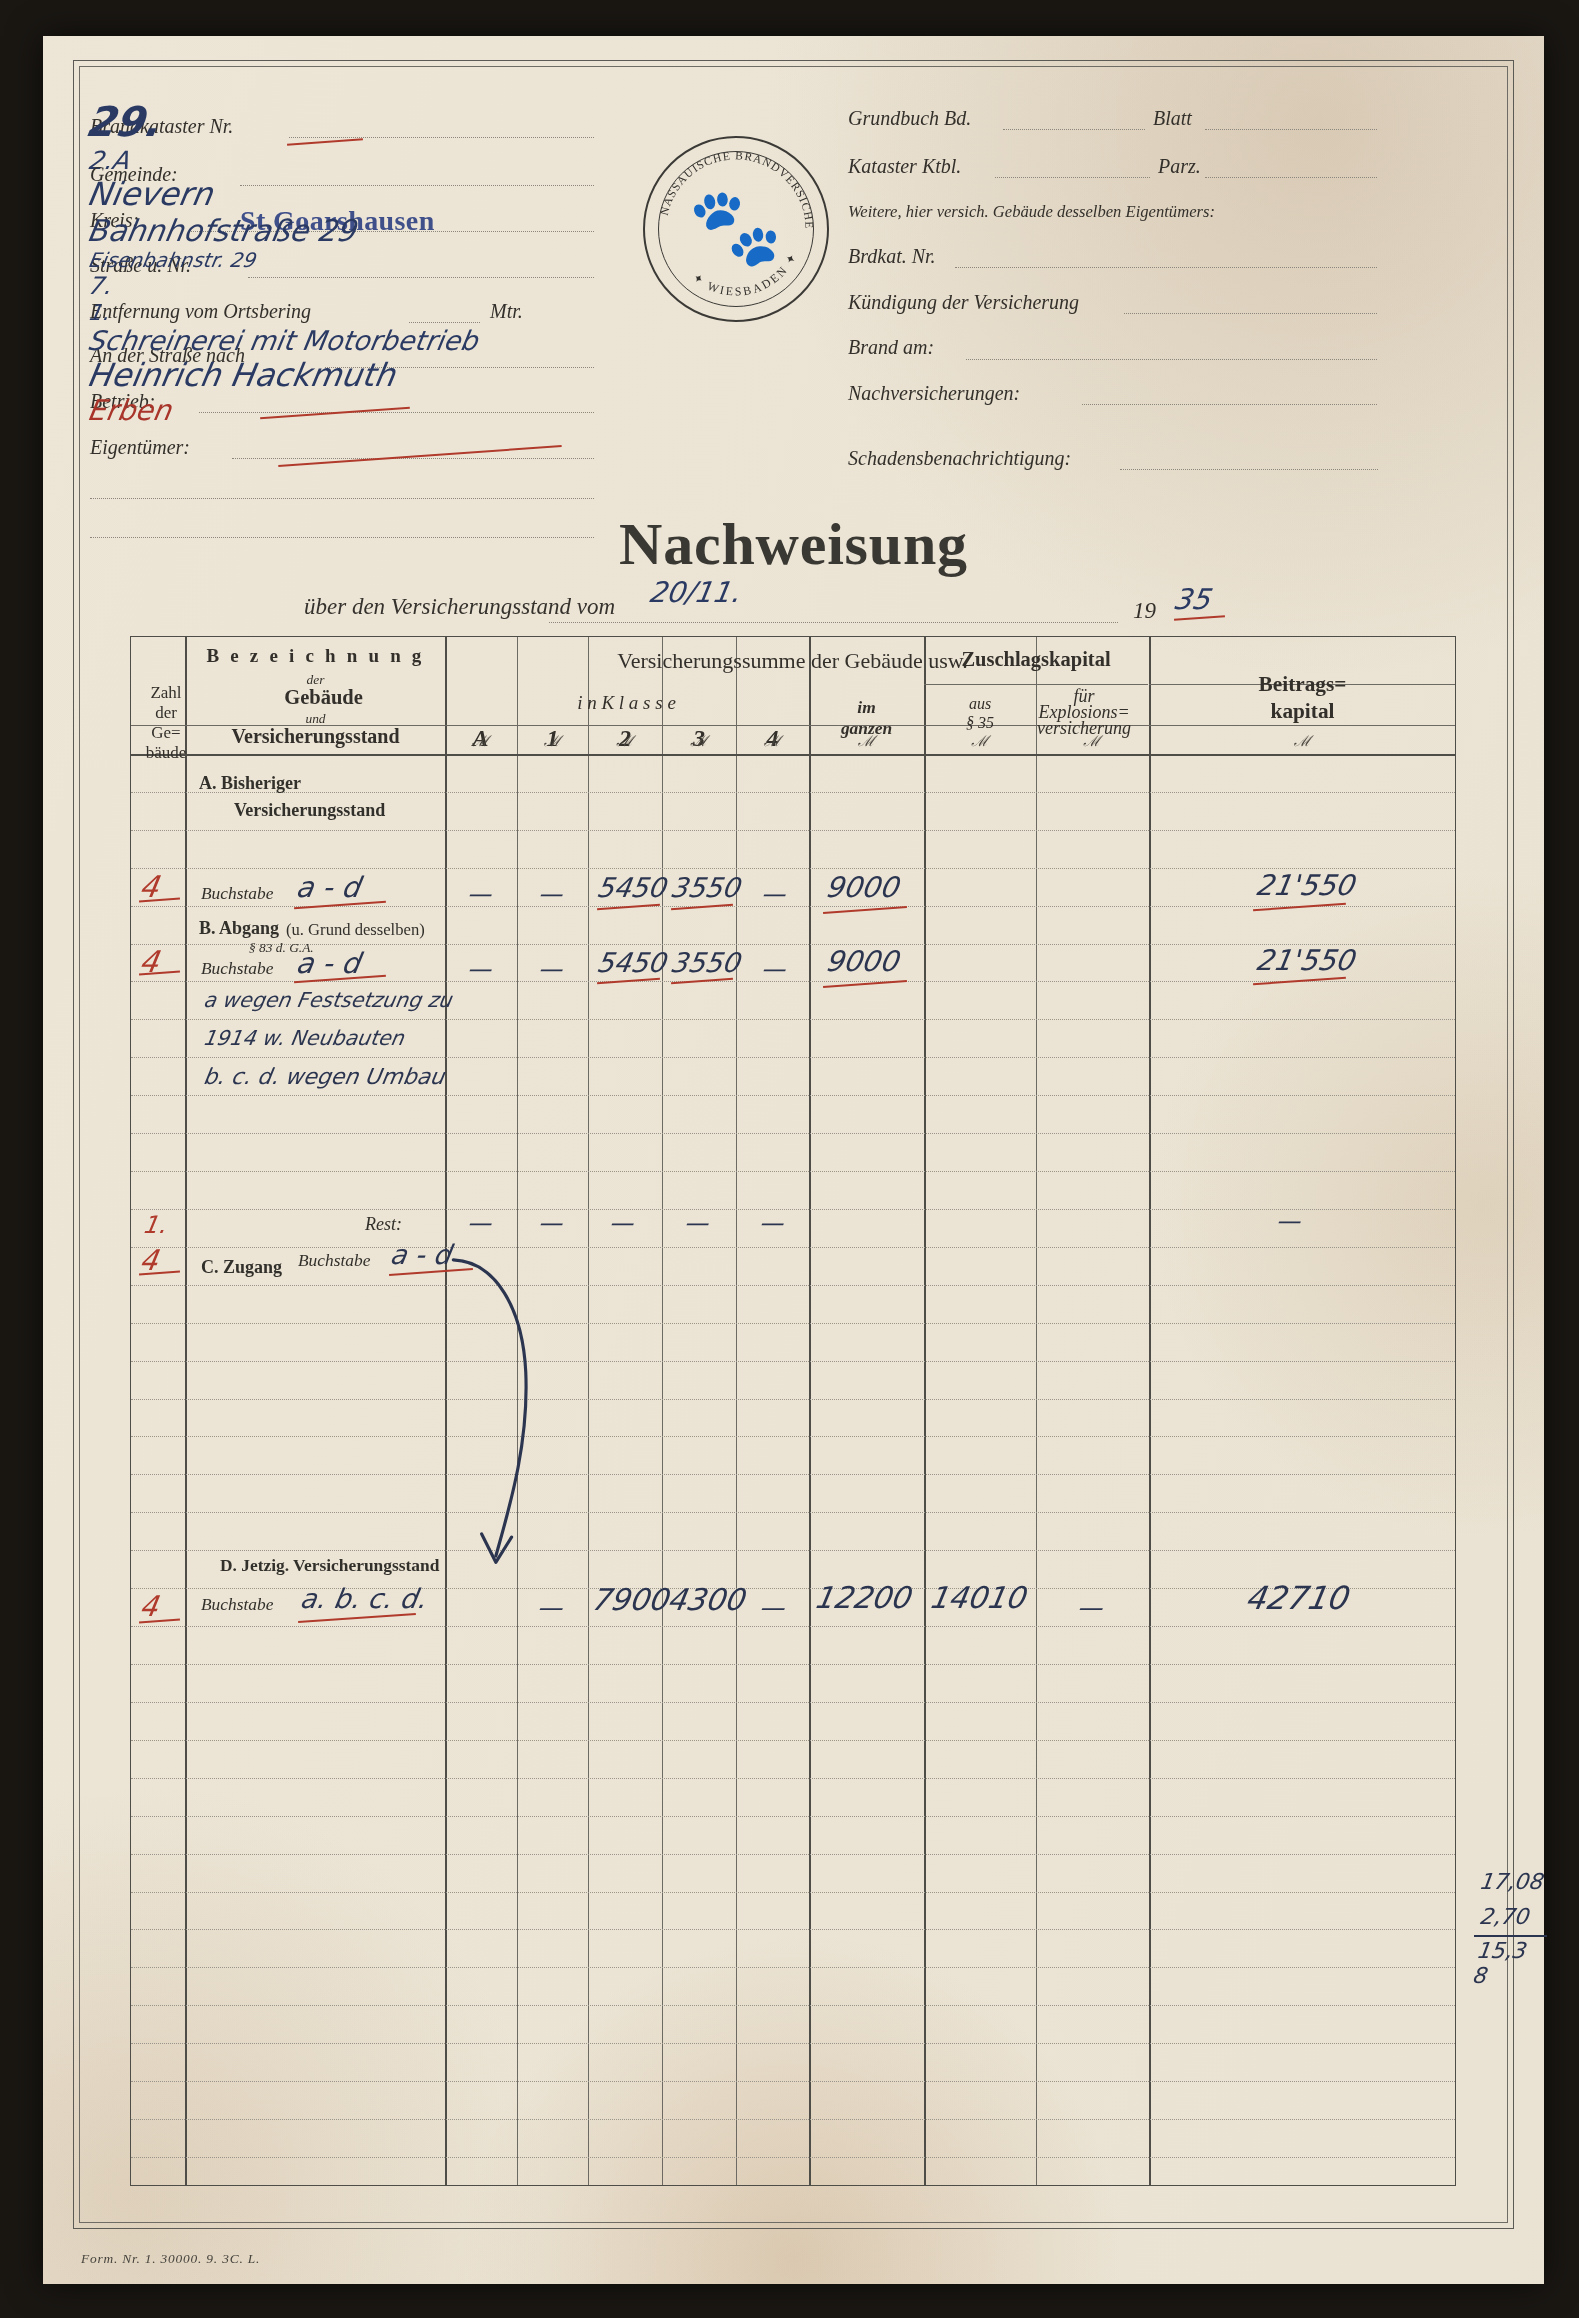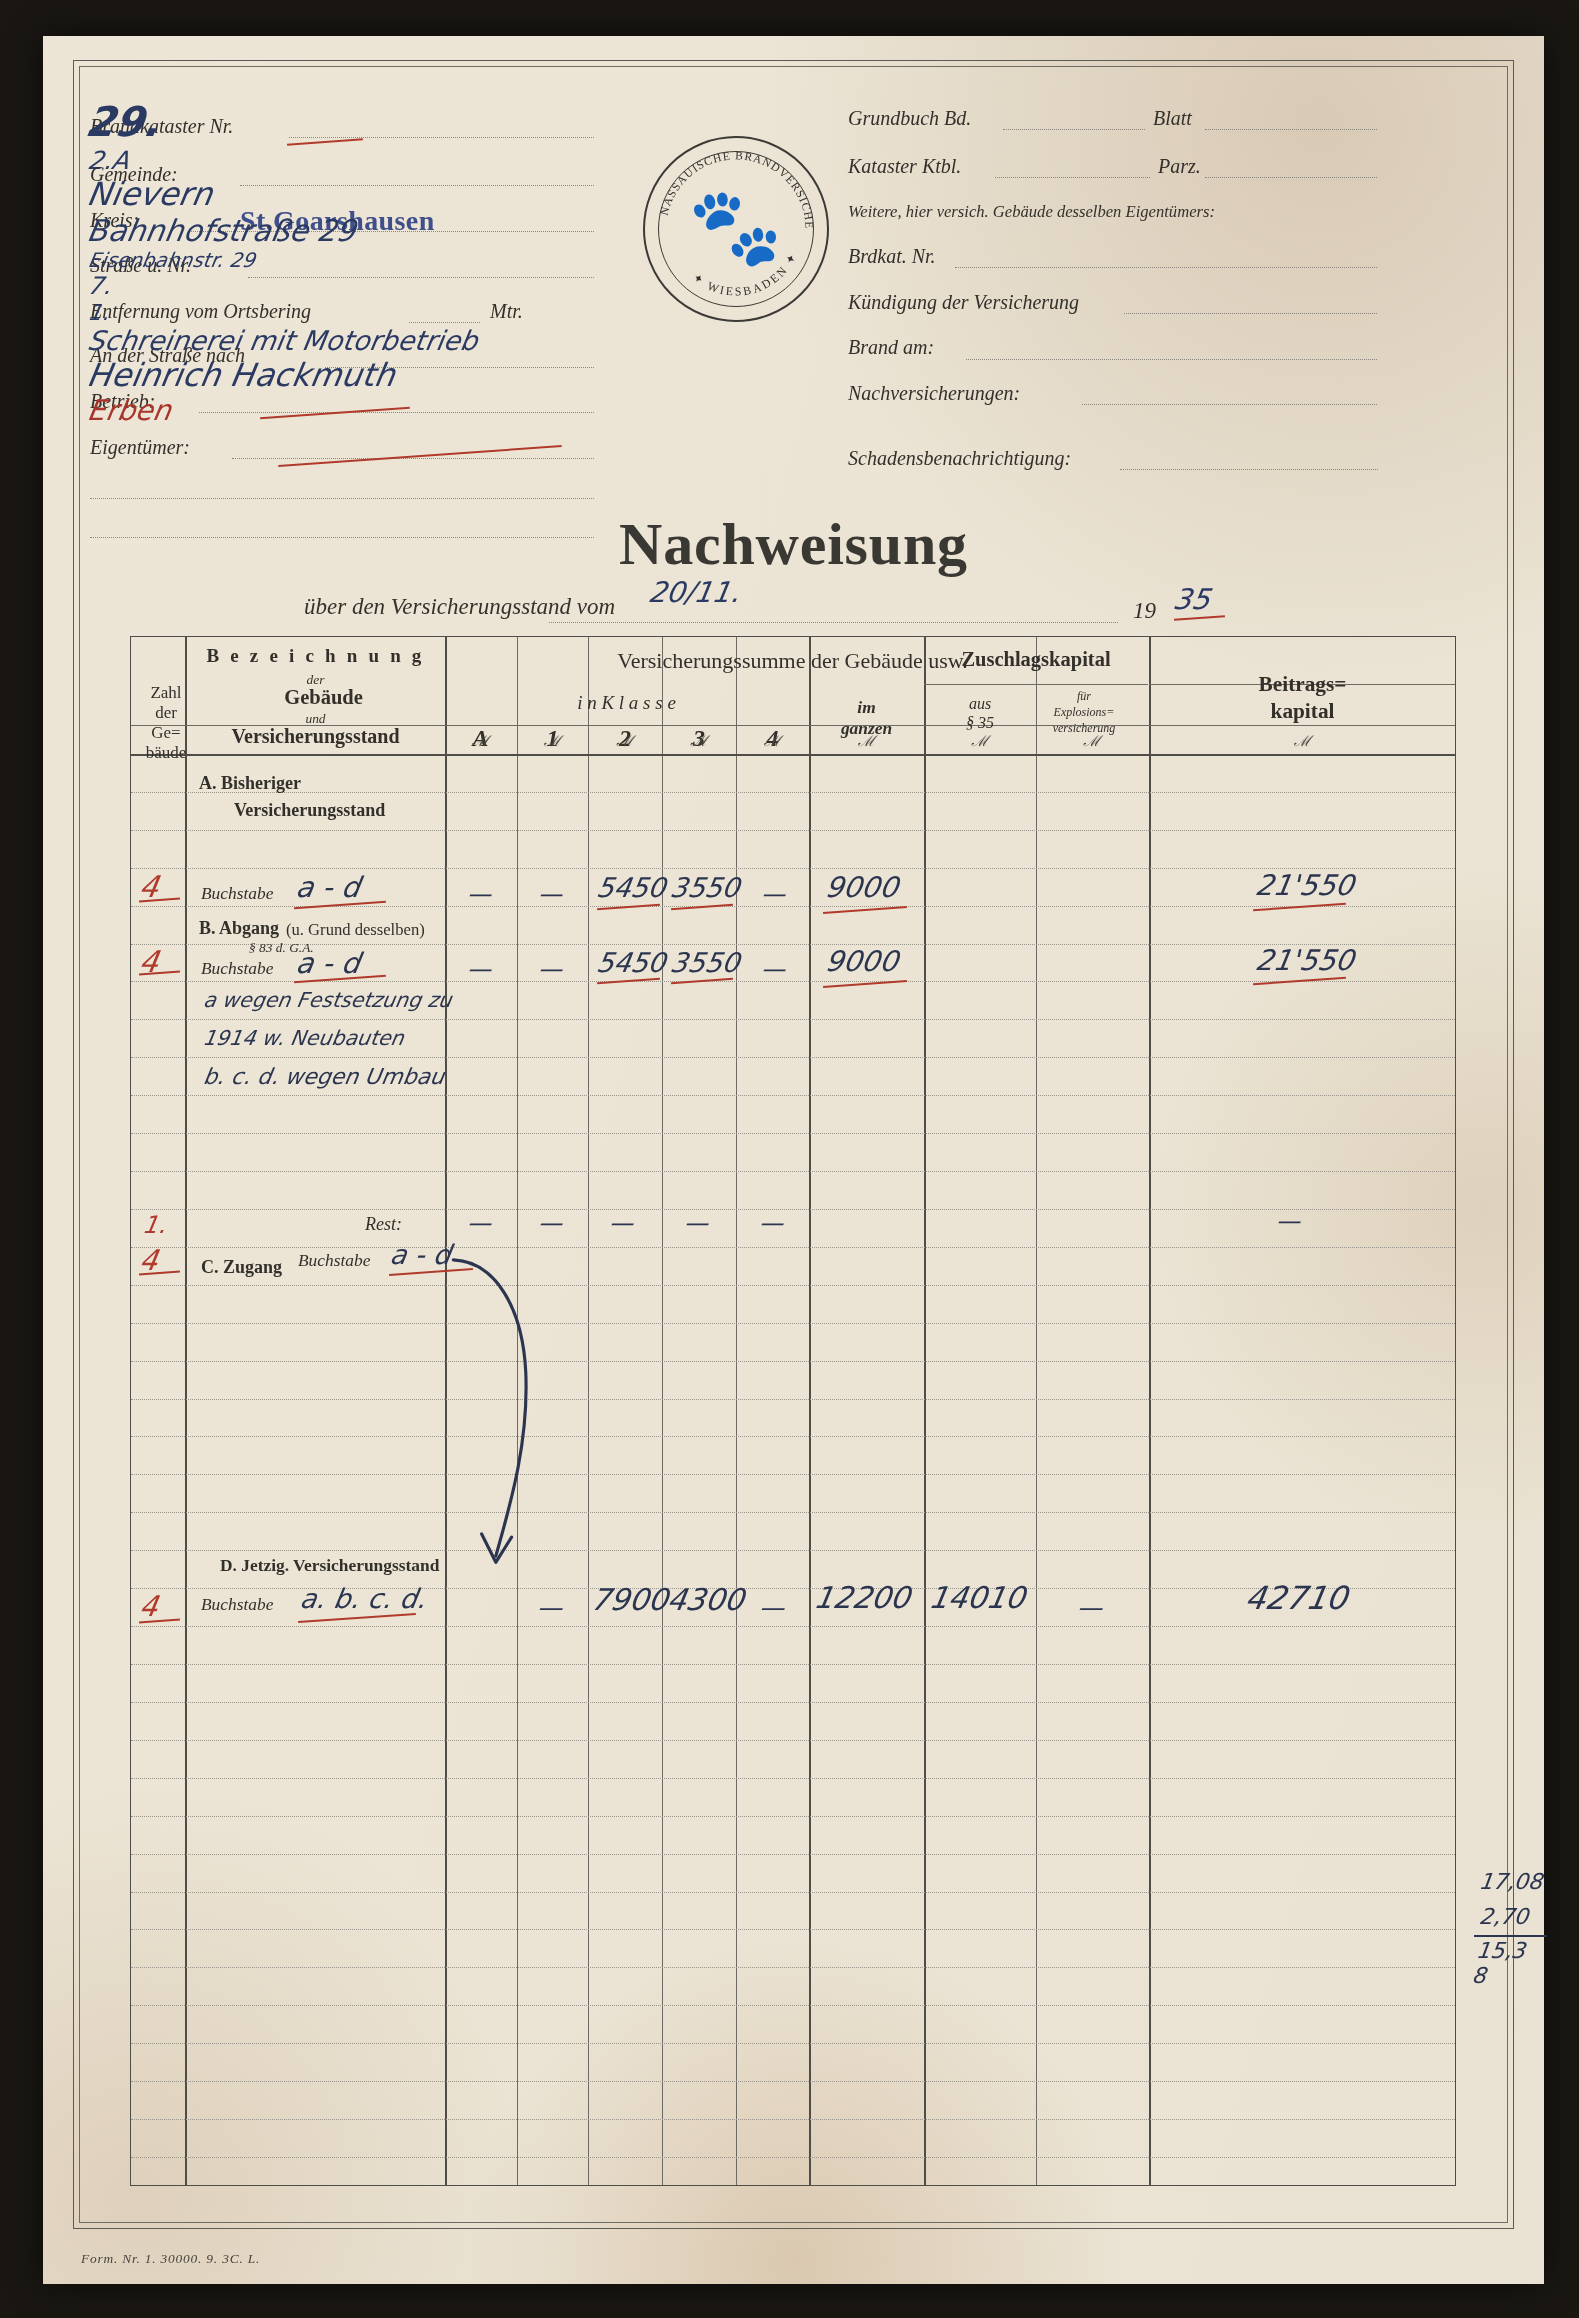--- a/index.html
+++ b/index.html
@@ -234,21 +234,21 @@
     <div class="chead num-ital" style="left:314px;top:88px;width:71px;font-size:24px;">A</div>
     <div class="chead num-ital" style="left:386px;top:88px;width:71px;font-size:24px;">1</div>
     <div class="chead num-ital" style="left:457px;top:88px;width:74px;font-size:24px;">2</div>
     <div class="chead num-ital" style="left:531px;top:88px;width:74px;font-size:24px;">3</div>
     <div class="chead num-ital" style="left:605px;top:88px;width:73px;font-size:24px;">4</div>
 
     <div class="chead" style="left:678px;top:60px;width:115px;font-size:17.4px;line-height:20.5px;font-style:italic;font-weight:bold;">im<br>ganzen</div>
 
     <div class="chead" style="left:793px;top:11px;width:224px;font-size:20.5px;font-weight:bold;">Zuschlagskapital</div>
     <div class="chead" style="left:793px;top:57px;width:112px;font-size:16px;line-height:19px;font-style:italic;">aus<br>§ 35</div>
-    <div class="chead" style="left:905px;top:51px;width:96px;font-size:12px;line-height:16px;font-style:italic;">für<br>Explosions=<br>versicherung</div>
+    <div class="chead" style="left:905px;top:51px;width:96px;font-size:18px;line-height:16px;font-style:italic;">für<br>Explosions=<br>versicherung</div>
 
     <div class="chead" style="left:1018px;top:35px;width:307px;font-size:21.3px;font-weight:bold;">Beitrags=</div>
     <div class="chead" style="left:1018px;top:62px;width:307px;font-size:21.3px;font-weight:bold;">kapital</div>
 
     <div class="chead" style="left:314px;top:93px;width:71px;font-size:15px;font-style:italic;color:#4a463f;">ℳ</div>
     <div class="chead" style="left:386px;top:93px;width:71px;font-size:15px;font-style:italic;color:#4a463f;">ℳ</div>
     <div class="chead" style="left:457px;top:93px;width:74px;font-size:15px;font-style:italic;color:#4a463f;">ℳ</div>
     <div class="chead" style="left:531px;top:93px;width:74px;font-size:15px;font-style:italic;color:#4a463f;">ℳ</div>
     <div class="chead" style="left:605px;top:93px;width:73px;font-size:15px;font-style:italic;color:#4a463f;">ℳ</div>
     <div class="chead" style="left:678px;top:93px;width:115px;font-size:15px;font-style:italic;color:#4a463f;">ℳ</div>

